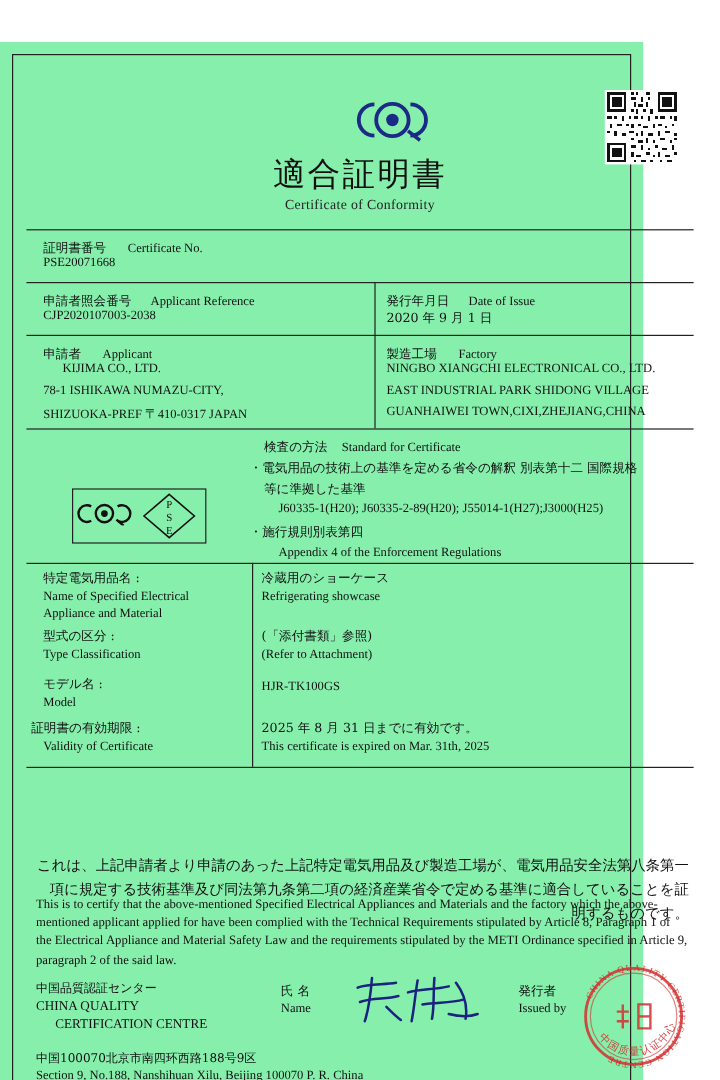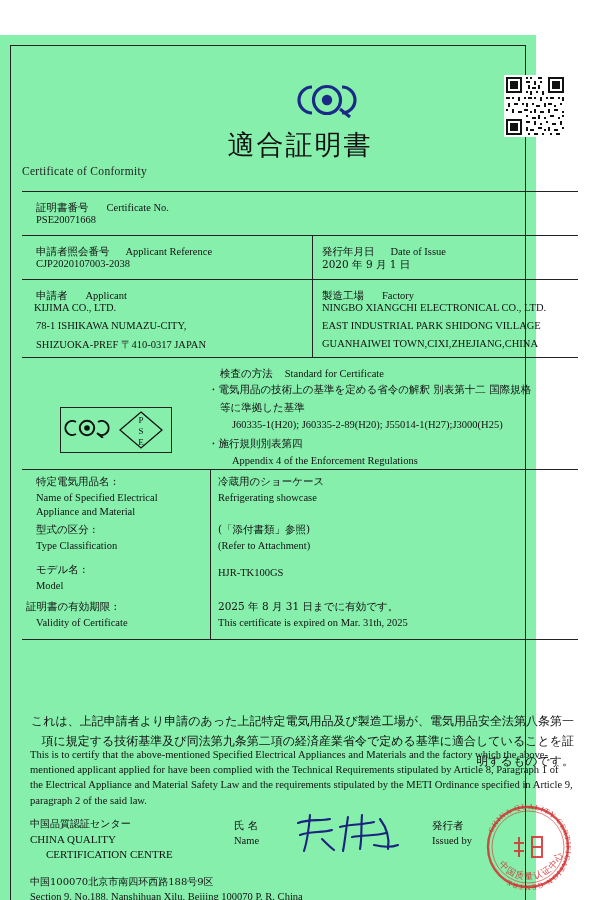--- a/index.html
+++ b/index.html
@@ -32,21 +32,21 @@
   .qr{
     position:absolute;right:12px;top:18px;width:62px;height:62px;
     background:#fff;
   }
   .title-jp{
     position:absolute;left:0;top:70px;width:556px;text-align:center;
     font-size:27px;letter-spacing:2px;font-family:"DejaVu Serif", serif;
     font-weight:400;color:#111;
   }
   .title-en{
-    position:absolute;left:0;top:108px;width:556px;
+    position:absolute;left:0;top:108px;width:556px;text-align:center;
     font-size:11.5px;color:#222;letter-spacing:.3px;
   }
 
   
   .hr{position:absolute;background:#222;height:1px;left:0;width:556px;}
   .vr{position:absolute;background:#222;width:1px;}
 
   .lbl{font-size:10.5px;color:#111;}
   .lbl-jp{font-family:"DejaVu Serif", serif;font-size:10.5px;}
   .val{font-size:10.5px;color:#111;}
@@ -57,21 +57,21 @@
   
   #certno-label{left:14px;top:140px;}
   #certno-value{left:14px;top:157px;}
 
   #appref-label{left:14px;top:184px;}
   #appref-value{left:14px;top:201px;}
   #issue-label{left:300px;top:184px;}
   #issue-value{left:300px;top:201px;}
 
   #applicant-label{left:14px;top:228px;}
-  #applicant-l1{left:12px;top:245px;}
+  #applicant-l1{left:30px;top:245px;}
   #applicant-l2{left:14px;top:263px;}
   #applicant-l3{left:14px;top:281px;}
 
   #factory-label{left:300px;top:228px;}
   #factory-l1{left:300px;top:245px;}
   #factory-l2{left:300px;top:263px;}
   #factory-l3{left:300px;top:281px;}
 
   
   #std-title{left:198px;top:306px;}

